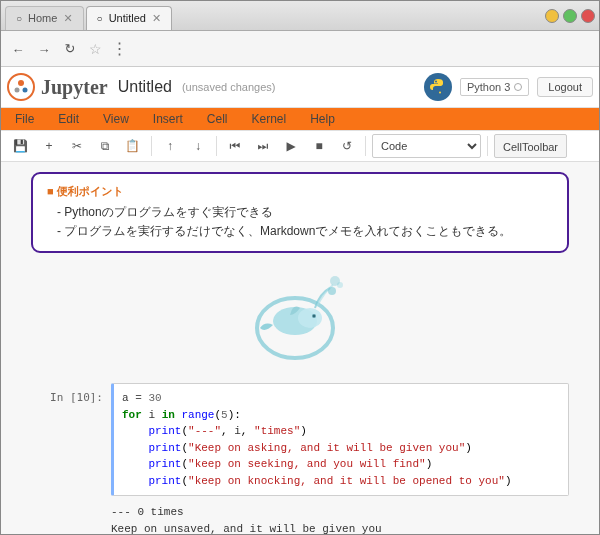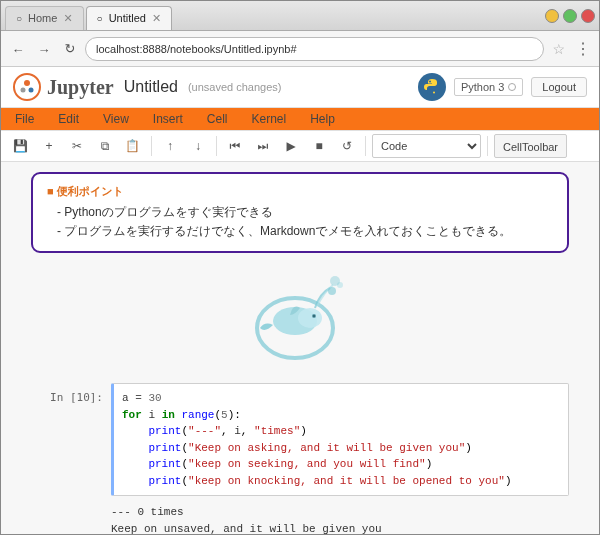--- a/index.html
+++ b/index.html
@@ -137,21 +137,21 @@
       font-size: 16px;
       color: #666;
       cursor: pointer;
       padding: 0 2px;
     }
 
     
     .jupyter-header {
       background: white;
       border-bottom: 1px solid #e0e0e0;
-      padding: 6px 12px;
+      padding: 6px 6px;
       display: flex;
       align-items: center;
       gap: 10px;
       flex-shrink: 0;
     }
 
     .jupyter-logo {
       display: flex;
       align-items: center;
       gap: 6px;
@@ -449,21 +449,20 @@
       <div class="title-btn minimize"></div>
       <div class="title-btn maximize"></div>
       <div class="title-btn close"></div>
     </div>
   </div>
 
   <div class="address-bar">
     <button class="nav-btn">←</button>
     <button class="nav-btn">→</button>
     <button class="nav-btn">↻</button>
-    <input class="address-input" type="text" value="localhost:8888/notebooks/Untitled.ipynb#" style="">
     <span class="star-btn">☆</span>
     <span class="menu-dots">⋮</span>
   </div>
 
   <div class="jupyter-header">
     <div class="jupyter-logo">
       <div class="jupyter-logo-circle">
         <svg width="16" height="16" viewBox="0 0 16 16">
           <circle cx="8" cy="4" r="3" fill="#e56b2e"></circle>
           <circle cx="4" cy="11" r="2.5" fill="#9a9a9a"></circle>

